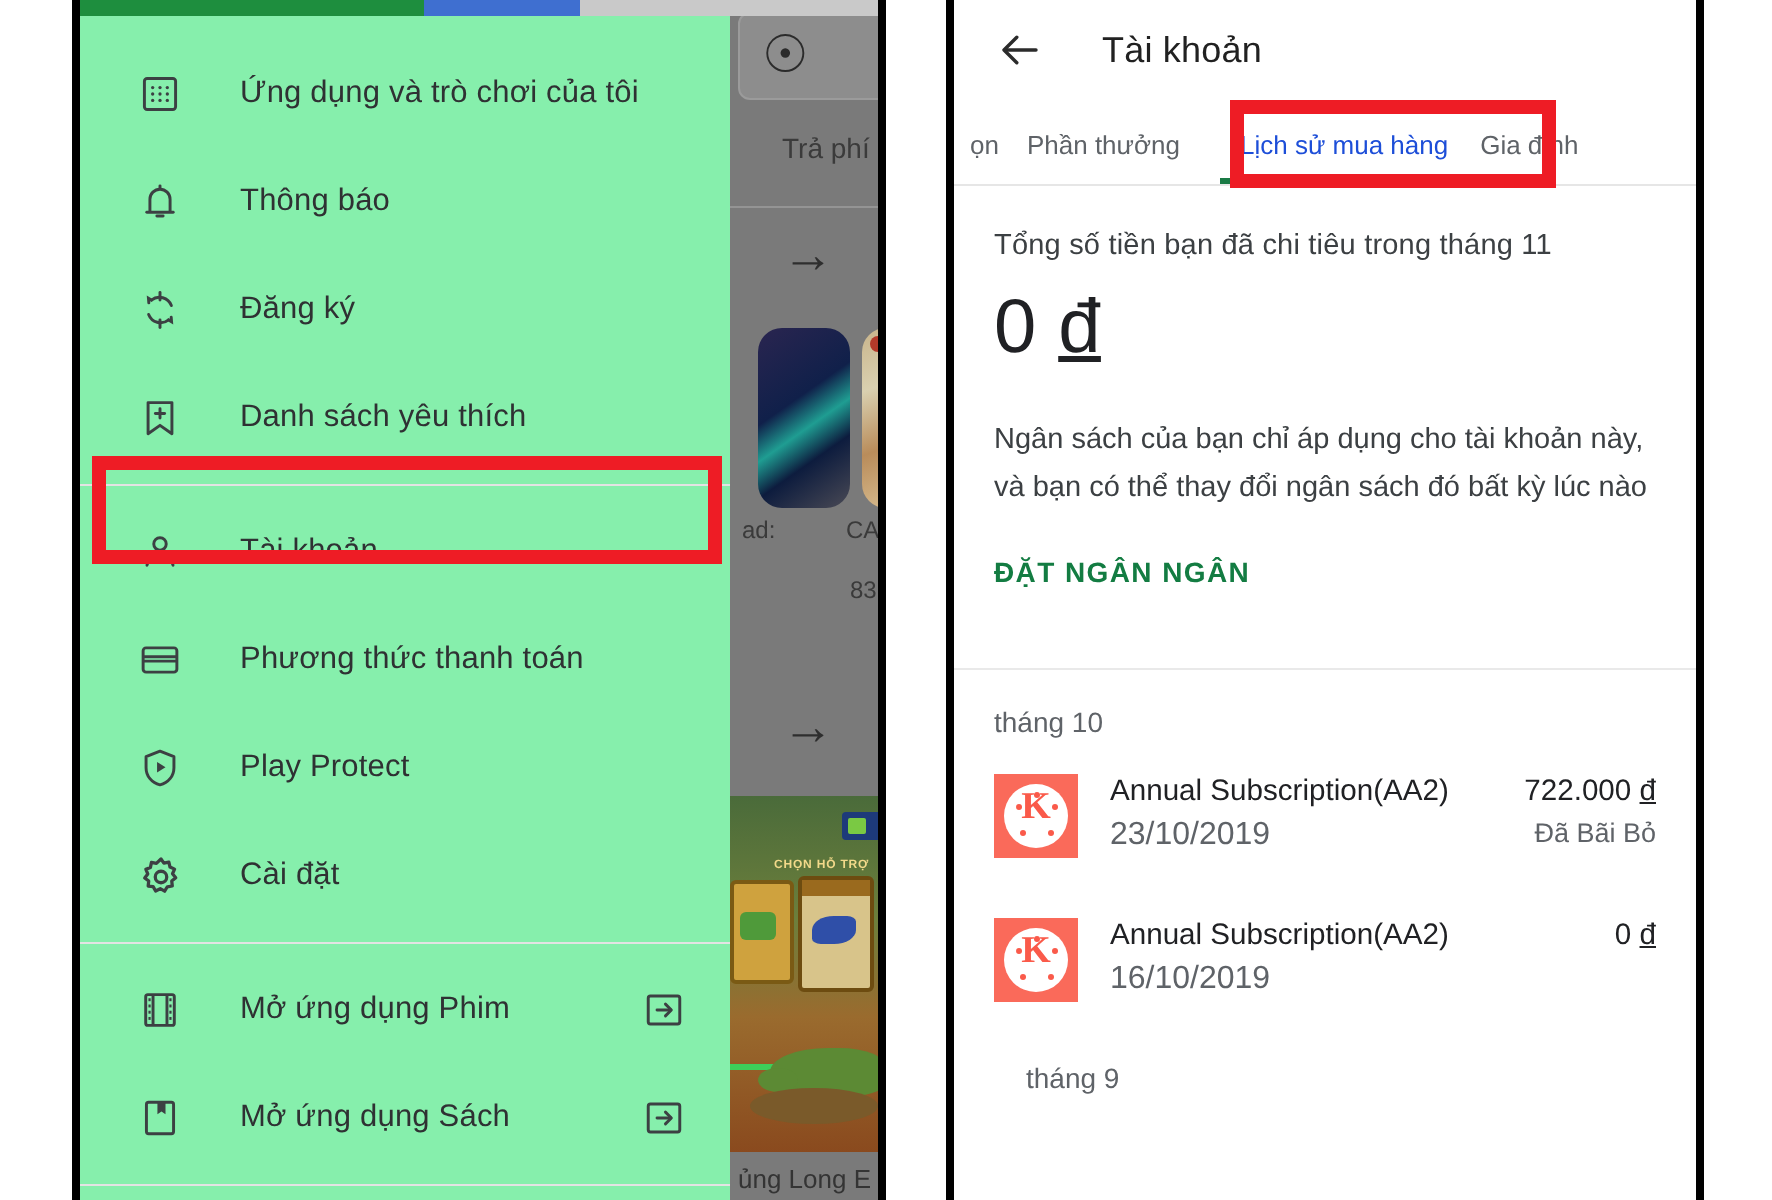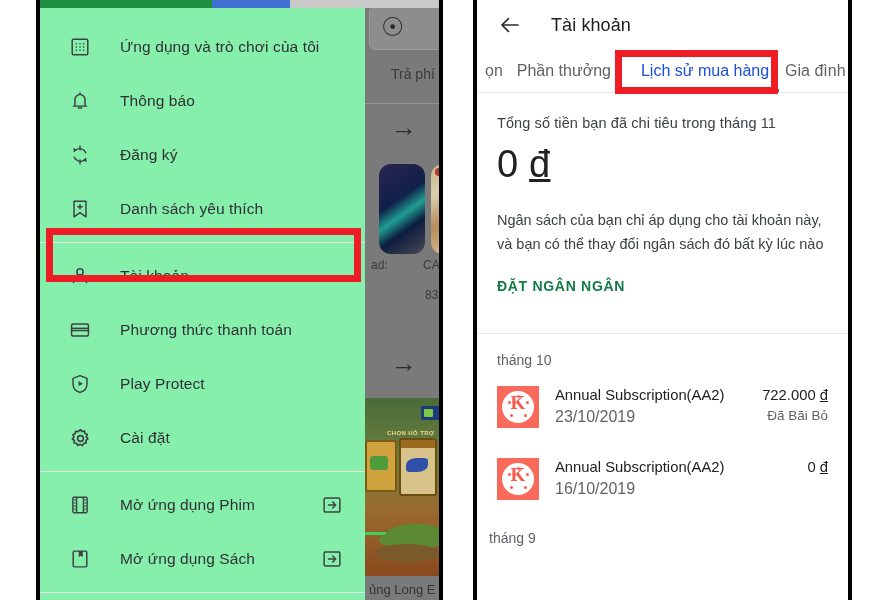--- a/index.html
+++ b/index.html
@@ -272,21 +272,21 @@
   }
   #r-tabs {
     display: flex;
     align-items: flex-end;
     height: 42px;
     position: relative;
     padding-left: 0px;
     border-bottom: 1px solid #e6e6e6;
   }
   .r-tab {
-    font-size: 16px;
+    font-size: 13px;
     color: #5f6368;
     padding: 0 14px 12px 0;
     white-space: nowrap;
     position: relative;
     margin-top: 36px;
   }
   .r-tab.first { padding-left: 8px; }
   .r-tab.active {
     color: #1d4ed8;
     font-weight: normal;
@@ -409,21 +409,21 @@
   }
   .r-txn-right .a1 .cur { text-decoration: underline; }
   .r-txn-right .a2 {
     font-size: 13.5px;
     color: #5f6368;
     margin-top: 3px;
   }
   .r-month-lower {
     font-size: 14px;
     color: #5f6368;
-    padding: 30px 20px 0 12px;
+    padding: 30px 20px 0 36px;
   }
 </style>
 </head>
 <body>
 
 <div id="left-phone">
 
   <div id="left-bg">
     <div class="bg-dim">
       <div class="bg-searchbar"></div>

